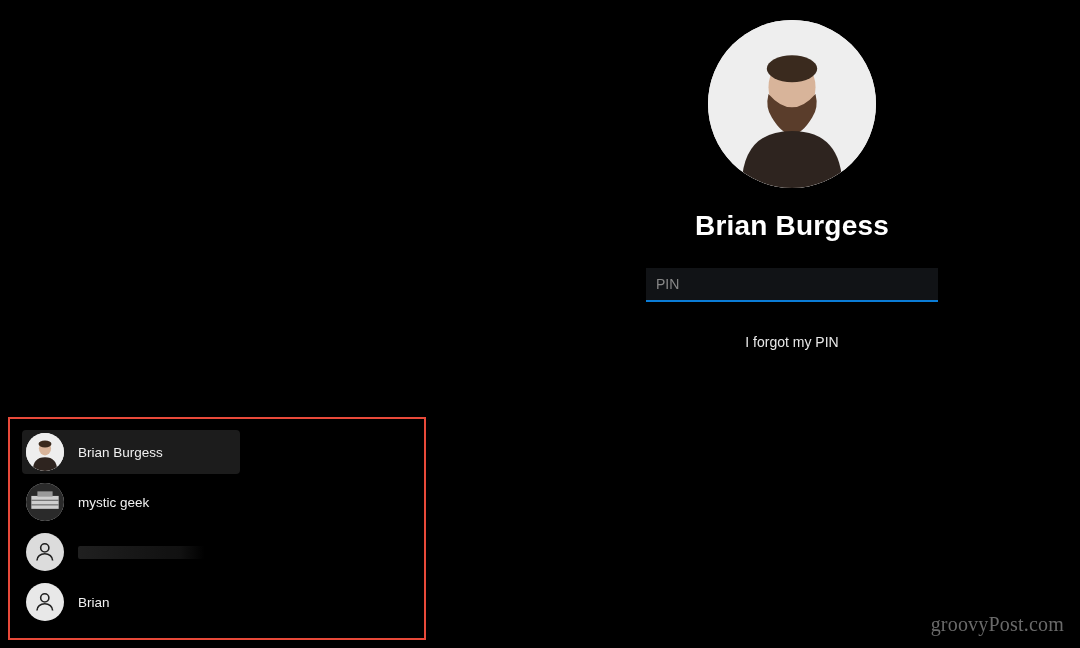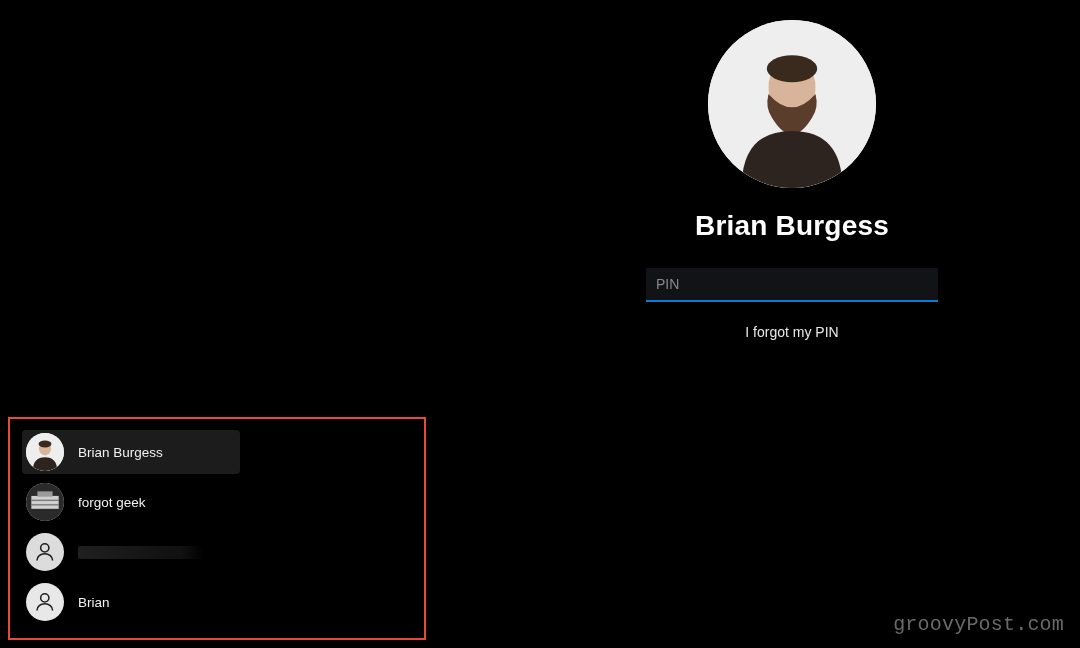--- a/index.html
+++ b/index.html
@@ -54,21 +54,21 @@
       color: #4d7c0f;
       font-size: 14px;
       padding: 0 10px;
       outline: none;
     }
     .pin-field::placeholder {
       color: #888;
     }
 
     .forgot-link {
-      margin-top: 22px;
+      margin-top: 32px;
       font-size: 14px;
       color: #e8e8e8;
       cursor: pointer;
     }
 
     
     .account-switcher {
       position: absolute;
       left: 8px;
       bottom: 8px;
@@ -122,21 +122,21 @@
       height: 13px;
       background: linear-gradient(90deg, #222 0%, #121212 80%, #000 100%);
       border-radius: 2px;
     }
 
     
     .watermark {
       position: absolute;
       right: 16px;
       bottom: 12px;
-      font-family: Liberation Mono, monospace;
+      font-family: Liberation Serif, serif;
       font-size: 20px;
       color: #6a6a6a;
       letter-spacing: 0.2px;
     }
   </style>
 </head>
 <body>
 
 <div class="login-center">
   <div class="avatar-large">
@@ -173,21 +173,21 @@
   <div class="account-item">
     <div class="account-avatar">
       <svg viewBox="0 0 100 100">
         <rect width="100" height="100" fill="#2a2a2a"></rect>
         <rect x="14" y="34" width="72" height="34" fill="#cfcfcf"></rect>
         <rect x="14" y="44" width="72" height="3" fill="#6a6a6a"></rect>
         <rect x="14" y="56" width="72" height="3" fill="#6a6a6a"></rect>
         <rect x="30" y="22" width="40" height="14" fill="#9a9a9a"></rect>
       </svg>
     </div>
-    <span class="account-name">forgot geek</span>
+    <span class="account-name">mystic geek</span>
   </div>
 
   <div class="account-item dim">
     <div class="account-avatar generic">
       <svg viewBox="0 0 24 24">
         <circle cx="12" cy="8" r="4.2" fill="none" stroke="#222" stroke-width="1.6"></circle>
         <path d="M4 21c0-4.2 3.6-7 8-7s8 2.8 8 7" fill="none" stroke="#222" stroke-width="1.6"></path>
       </svg>
     </div>
     <span class="account-name redacted"></span>

